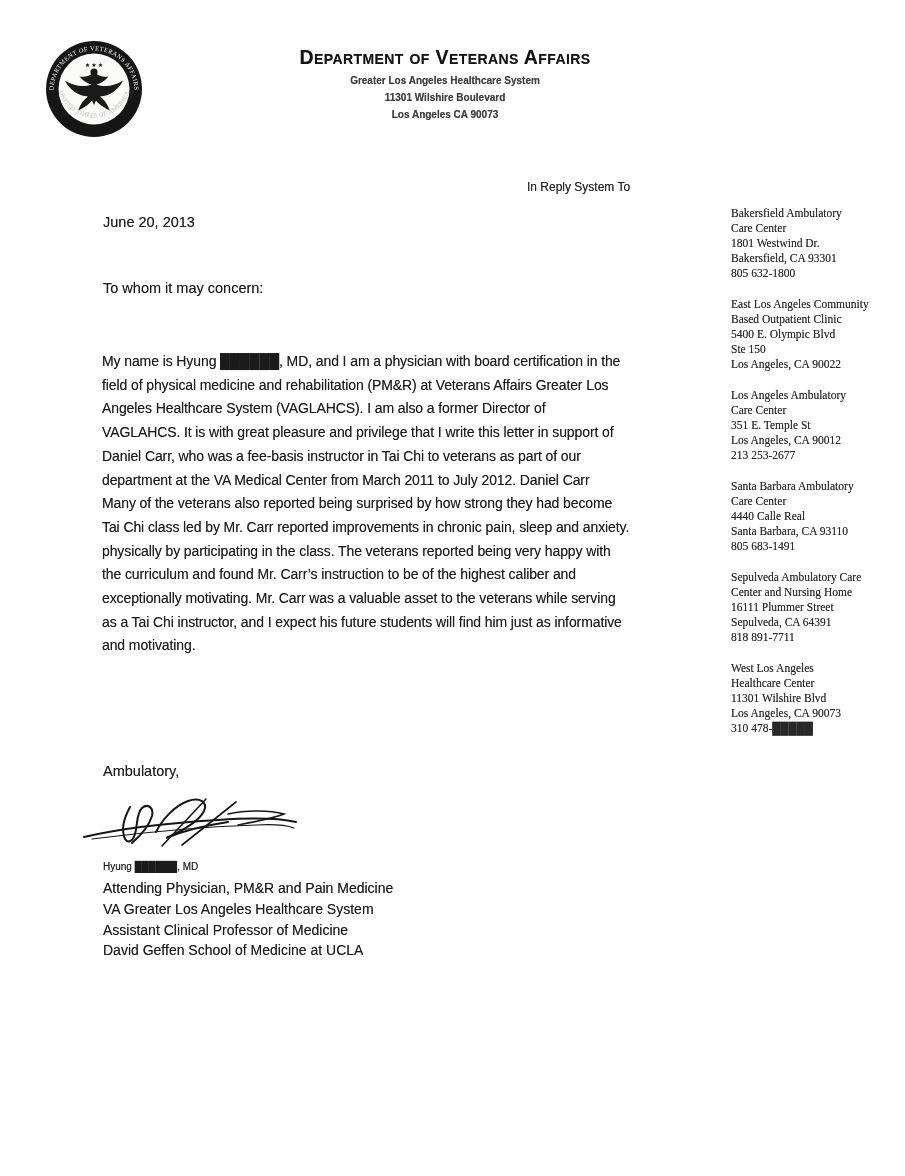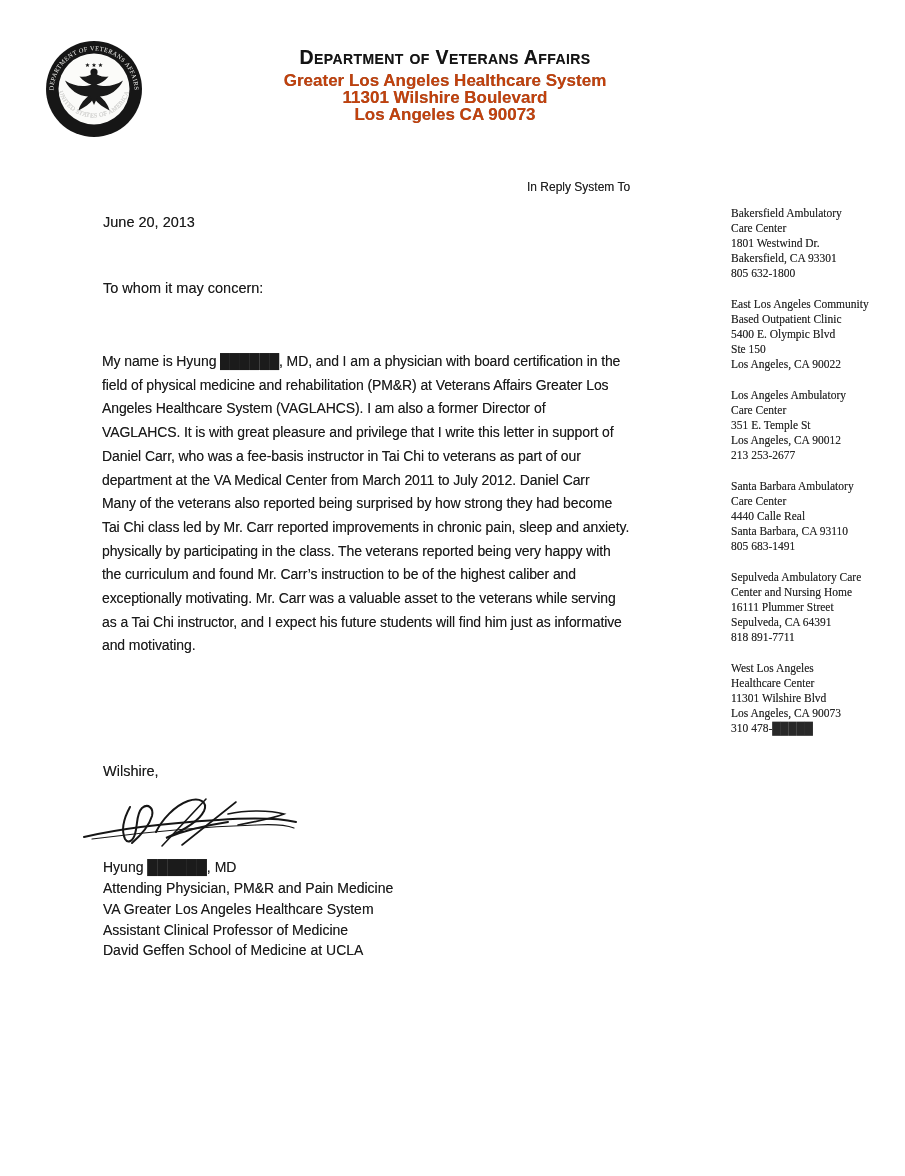--- a/index.html
+++ b/index.html
@@ -27,21 +27,21 @@
     text-align: center;
   }
   .dept-title {
     font-size: 19.5px;
     font-weight: bold;
     font-variant: small-caps;
     letter-spacing: 0.4px;
     color: #141414;
     margin-bottom: 3px;
   }
-  .header-sub { font-size: 17px; font-weight: bold; line-height: 17px; color: #c2410c; }
+  .header-sub { font-size: 10px; font-weight: bold; line-height: 17px; color: #404040; }
 
   
   .refer {
     position: absolute;
     left: 527px; top: 180px;
     font-size: 12px;
     color: #222;
   }
 
   
@@ -62,21 +62,21 @@
     left: 78px; top: 792px;
     width: 225px; height: 62px;
   }
   .signer-block {
     position: absolute;
     left: 103px; top: 856px;
     font-size: 14px;
     line-height: 20.8px;
     white-space: nowrap;
   }
-  .signer-name { font-size: 14px; line-height: 22px; }
+  .signer-name { font-size: 10px; line-height: 22px; }
 
   
   .locations {
     position: absolute;
     left: 731px; top: 206px;
     width: 172px;
     font-family: "Liberation Serif", serif;
     font-size: 11.5px;
     line-height: 15px;
     color: #282828;
@@ -141,21 +141,21 @@
       <div class="body-line">department at the VA Medical Center from March 2011 to July 2012.  Daniel Carr</div>
       <div class="body-line">Many of the veterans also reported being surprised by how strong they had become</div>
       <div class="body-line">Tai Chi class led by Mr. Carr reported improvements in chronic pain, sleep and anxiety.</div>
       <div class="body-line">physically by participating in the class.  The veterans reported being very happy with</div>
       <div class="body-line">the curriculum and found Mr. Carr’s instruction to be of the highest caliber and</div>
       <div class="body-line">exceptionally motivating.  Mr. Carr was a valuable asset to the veterans while serving</div>
       <div class="body-line">as a Tai Chi instructor, and I expect his future students will find him just as informative</div>
       <div class="body-line">and motivating.</div>
     </div>
 
-  <div class="closing">Wilshire,</div>
+  <div class="closing">Ambulatory,</div>
 
   <svg class="signature" viewBox="0 0 225 62" aria-hidden="true">
     <g fill="none" stroke="#161616" stroke-width="2" stroke-linecap="round">
       <path d="M6 45 C40 37 90 31 140 28 C170 26 200 26 218 30"></path>
       <path d="M14 47 C60 41 120 35 178 33 C196 32 208 33 216 36" stroke-width="1.2"></path>
       <path d="M52 15 C46 26 43 38 47 47 C50 52 55 49 57 42 C60 32 58 22 64 16 C70 11 76 16 74 24 C71 34 62 44 54 51"></path>
       <path d="M78 40 C84 28 96 14 110 9 C122 5 130 10 126 19 C121 29 104 39 88 46 C100 41 124 34 150 30"></path>
       <path d="M128 7 L84 54" stroke-width="1.6"></path>
       <path d="M158 10 L104 53" stroke-width="1.6"></path>
       <path d="M150 22 C168 18 192 18 206 22 C196 26 176 30 160 33" stroke-width="1.6"></path>

